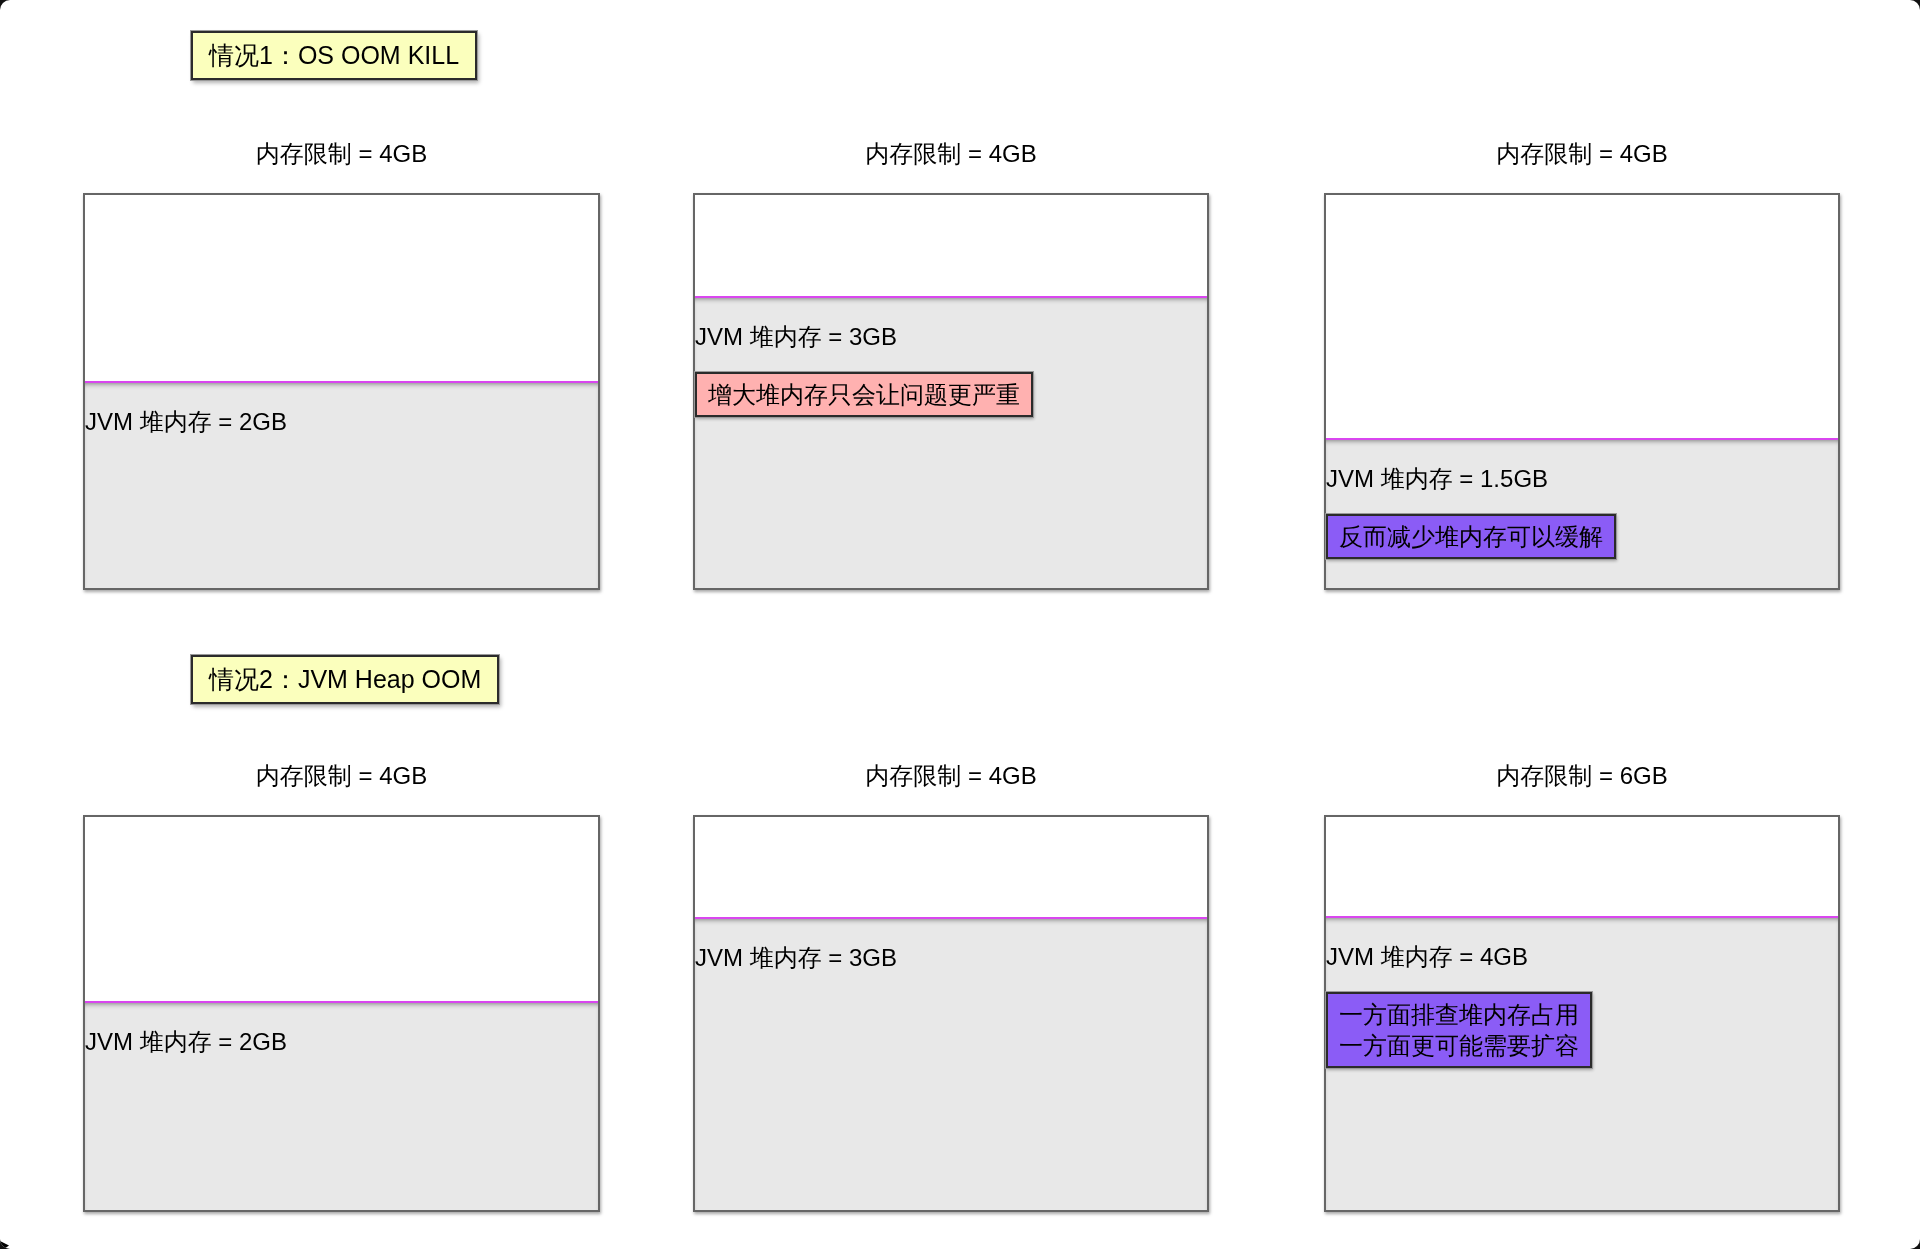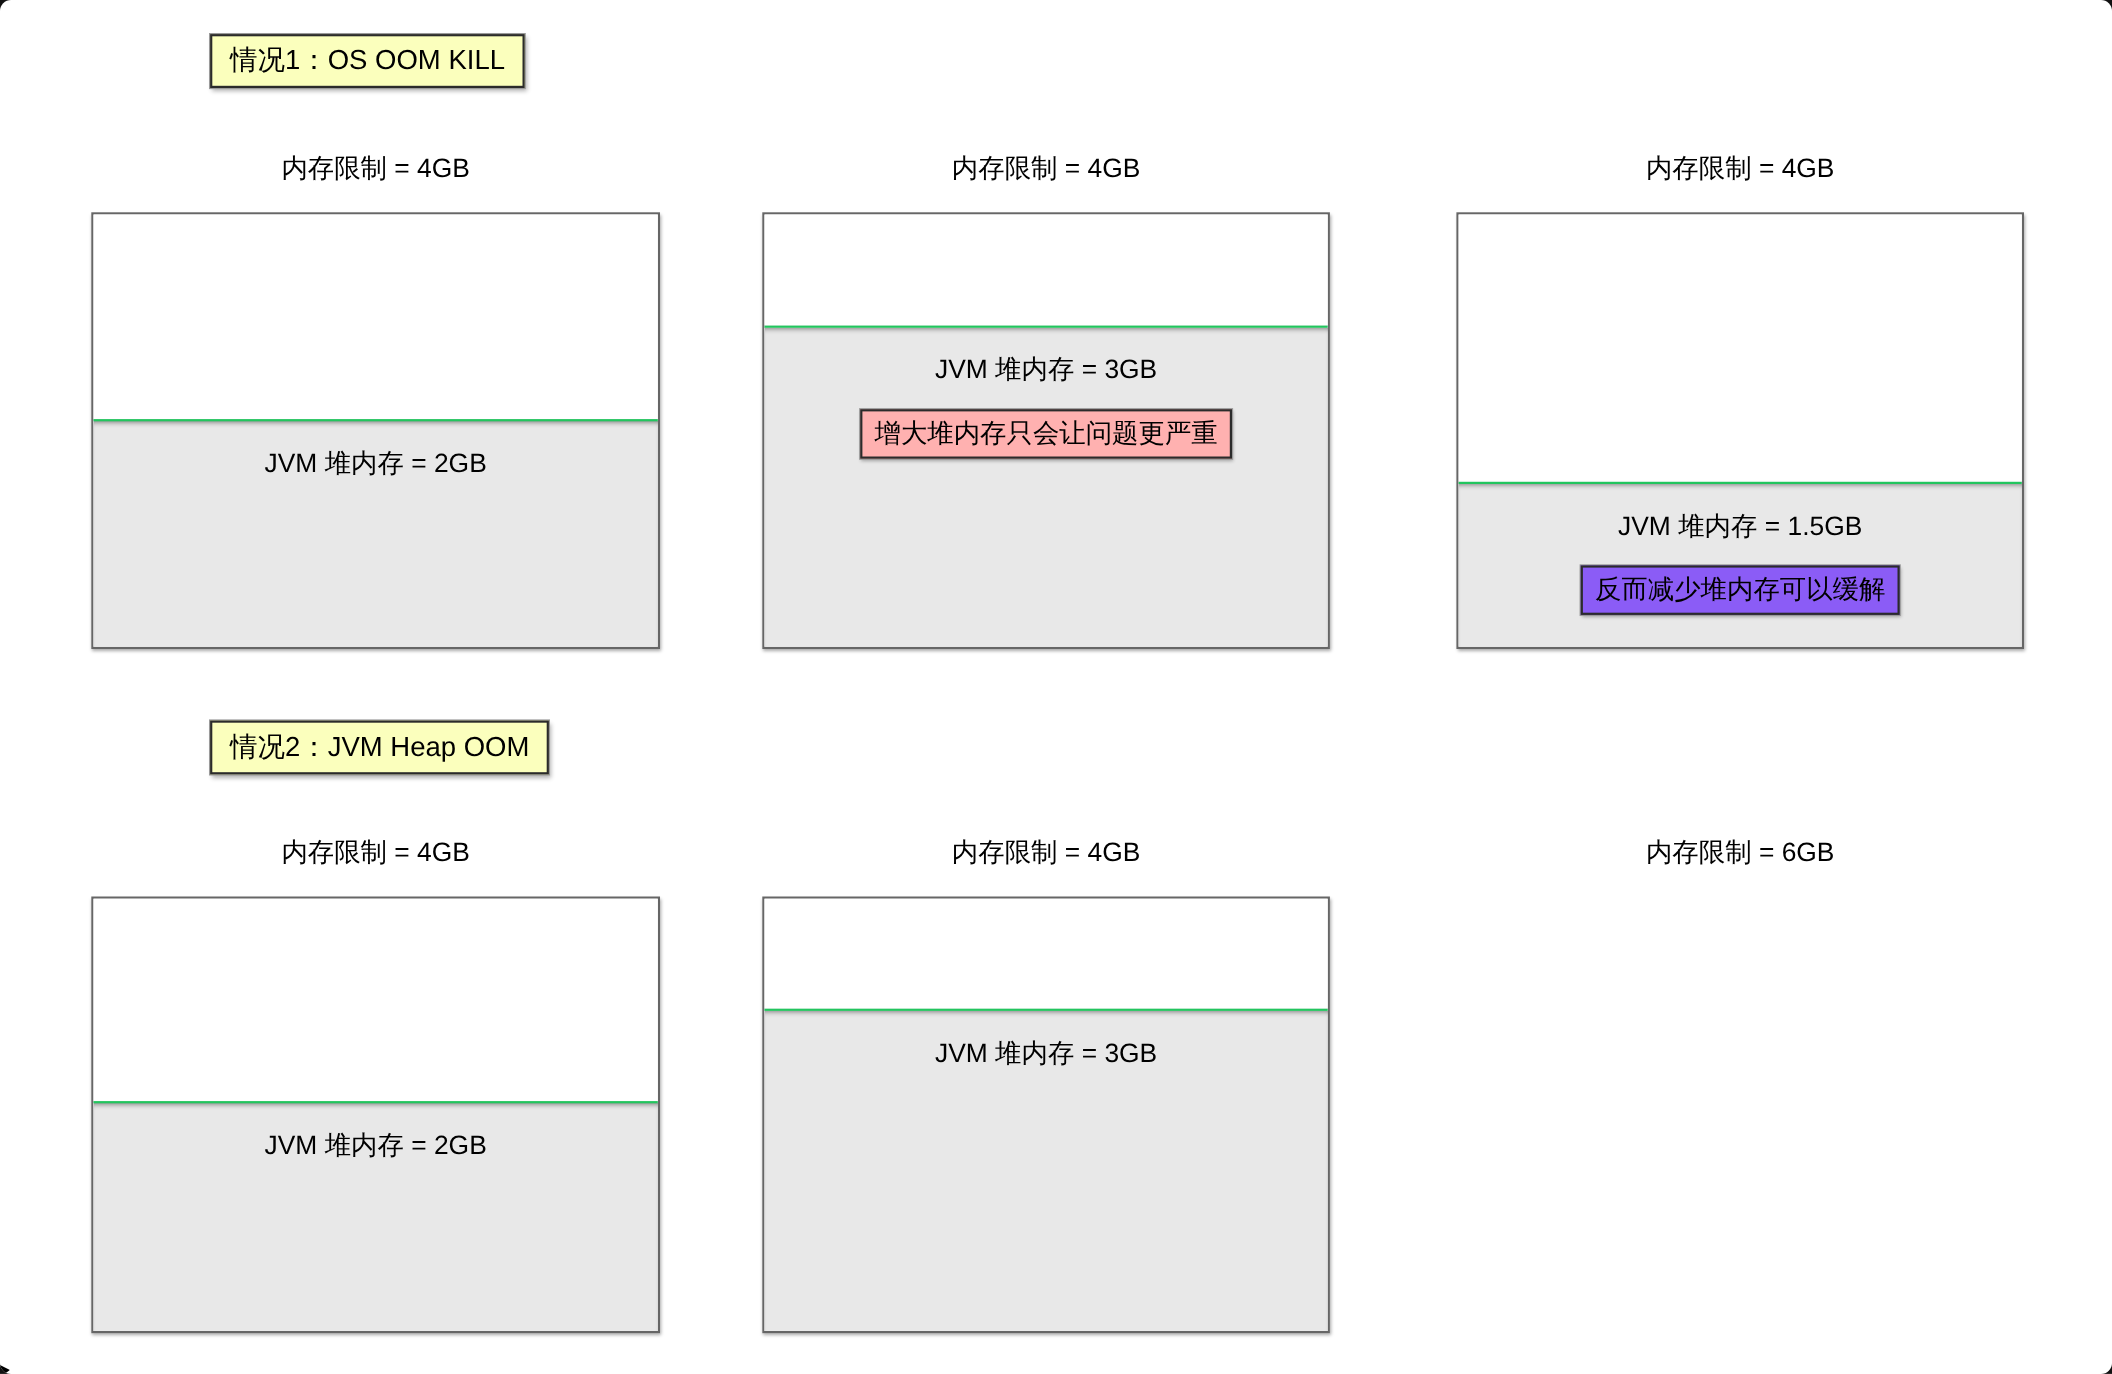--- a/index.html
+++ b/index.html
@@ -46,23 +46,23 @@
     display: flex;
     flex-direction: column;
   }
   .free-section {
     flex: 1 1 auto;
     background: #ffffff;
   }
   .heap-section {
     flex: 0 0 auto;
     background: #E8E8E8;
-    border-top: 2px solid #22c55e;
+    border-top: 2px solid #d946ef;
     box-shadow: inset 0 4px 5px -3px rgba(0,0,0,0.45);
-    text-align: center;
+    text-align: left;
     padding-top: 24px;
   }
   .heap-label {
     font-size: 24px;
     line-height: 30px;
   }
   .note-badge {
     display: inline-block;
     margin-top: 20px;
     padding: 5px 11px;
@@ -140,17 +140,27 @@
     <div class="memory-box">
       <div class="free-section"></div>
       <div class="heap-section" style="height: 74.6%;">
         <div class="heap-label">JVM 堆内存 = 3GB</div>
       </div>
     </div>
   </div>
 
   <div class="diagram" style="left:1324px; top:760px; width:516px;">
     <div class="diagram-title">内存限制 = 6GB</div>
+    <div class="memory-box">
+      <div class="free-section"></div>
+      <div class="heap-section" style="height: 74.7%;">
+        <div class="heap-label">JVM 堆内存 = 4GB</div>
+        <div class="note-badge note-good">
+          <div>一方面排查堆内存占用</div>
+          <div>一方面更可能需要扩容</div>
+        </div>
+      </div>
+    </div>
   </div>
 
   <div class="cursor-fragment"></div>
 
 </div>
 
 </body></html>

